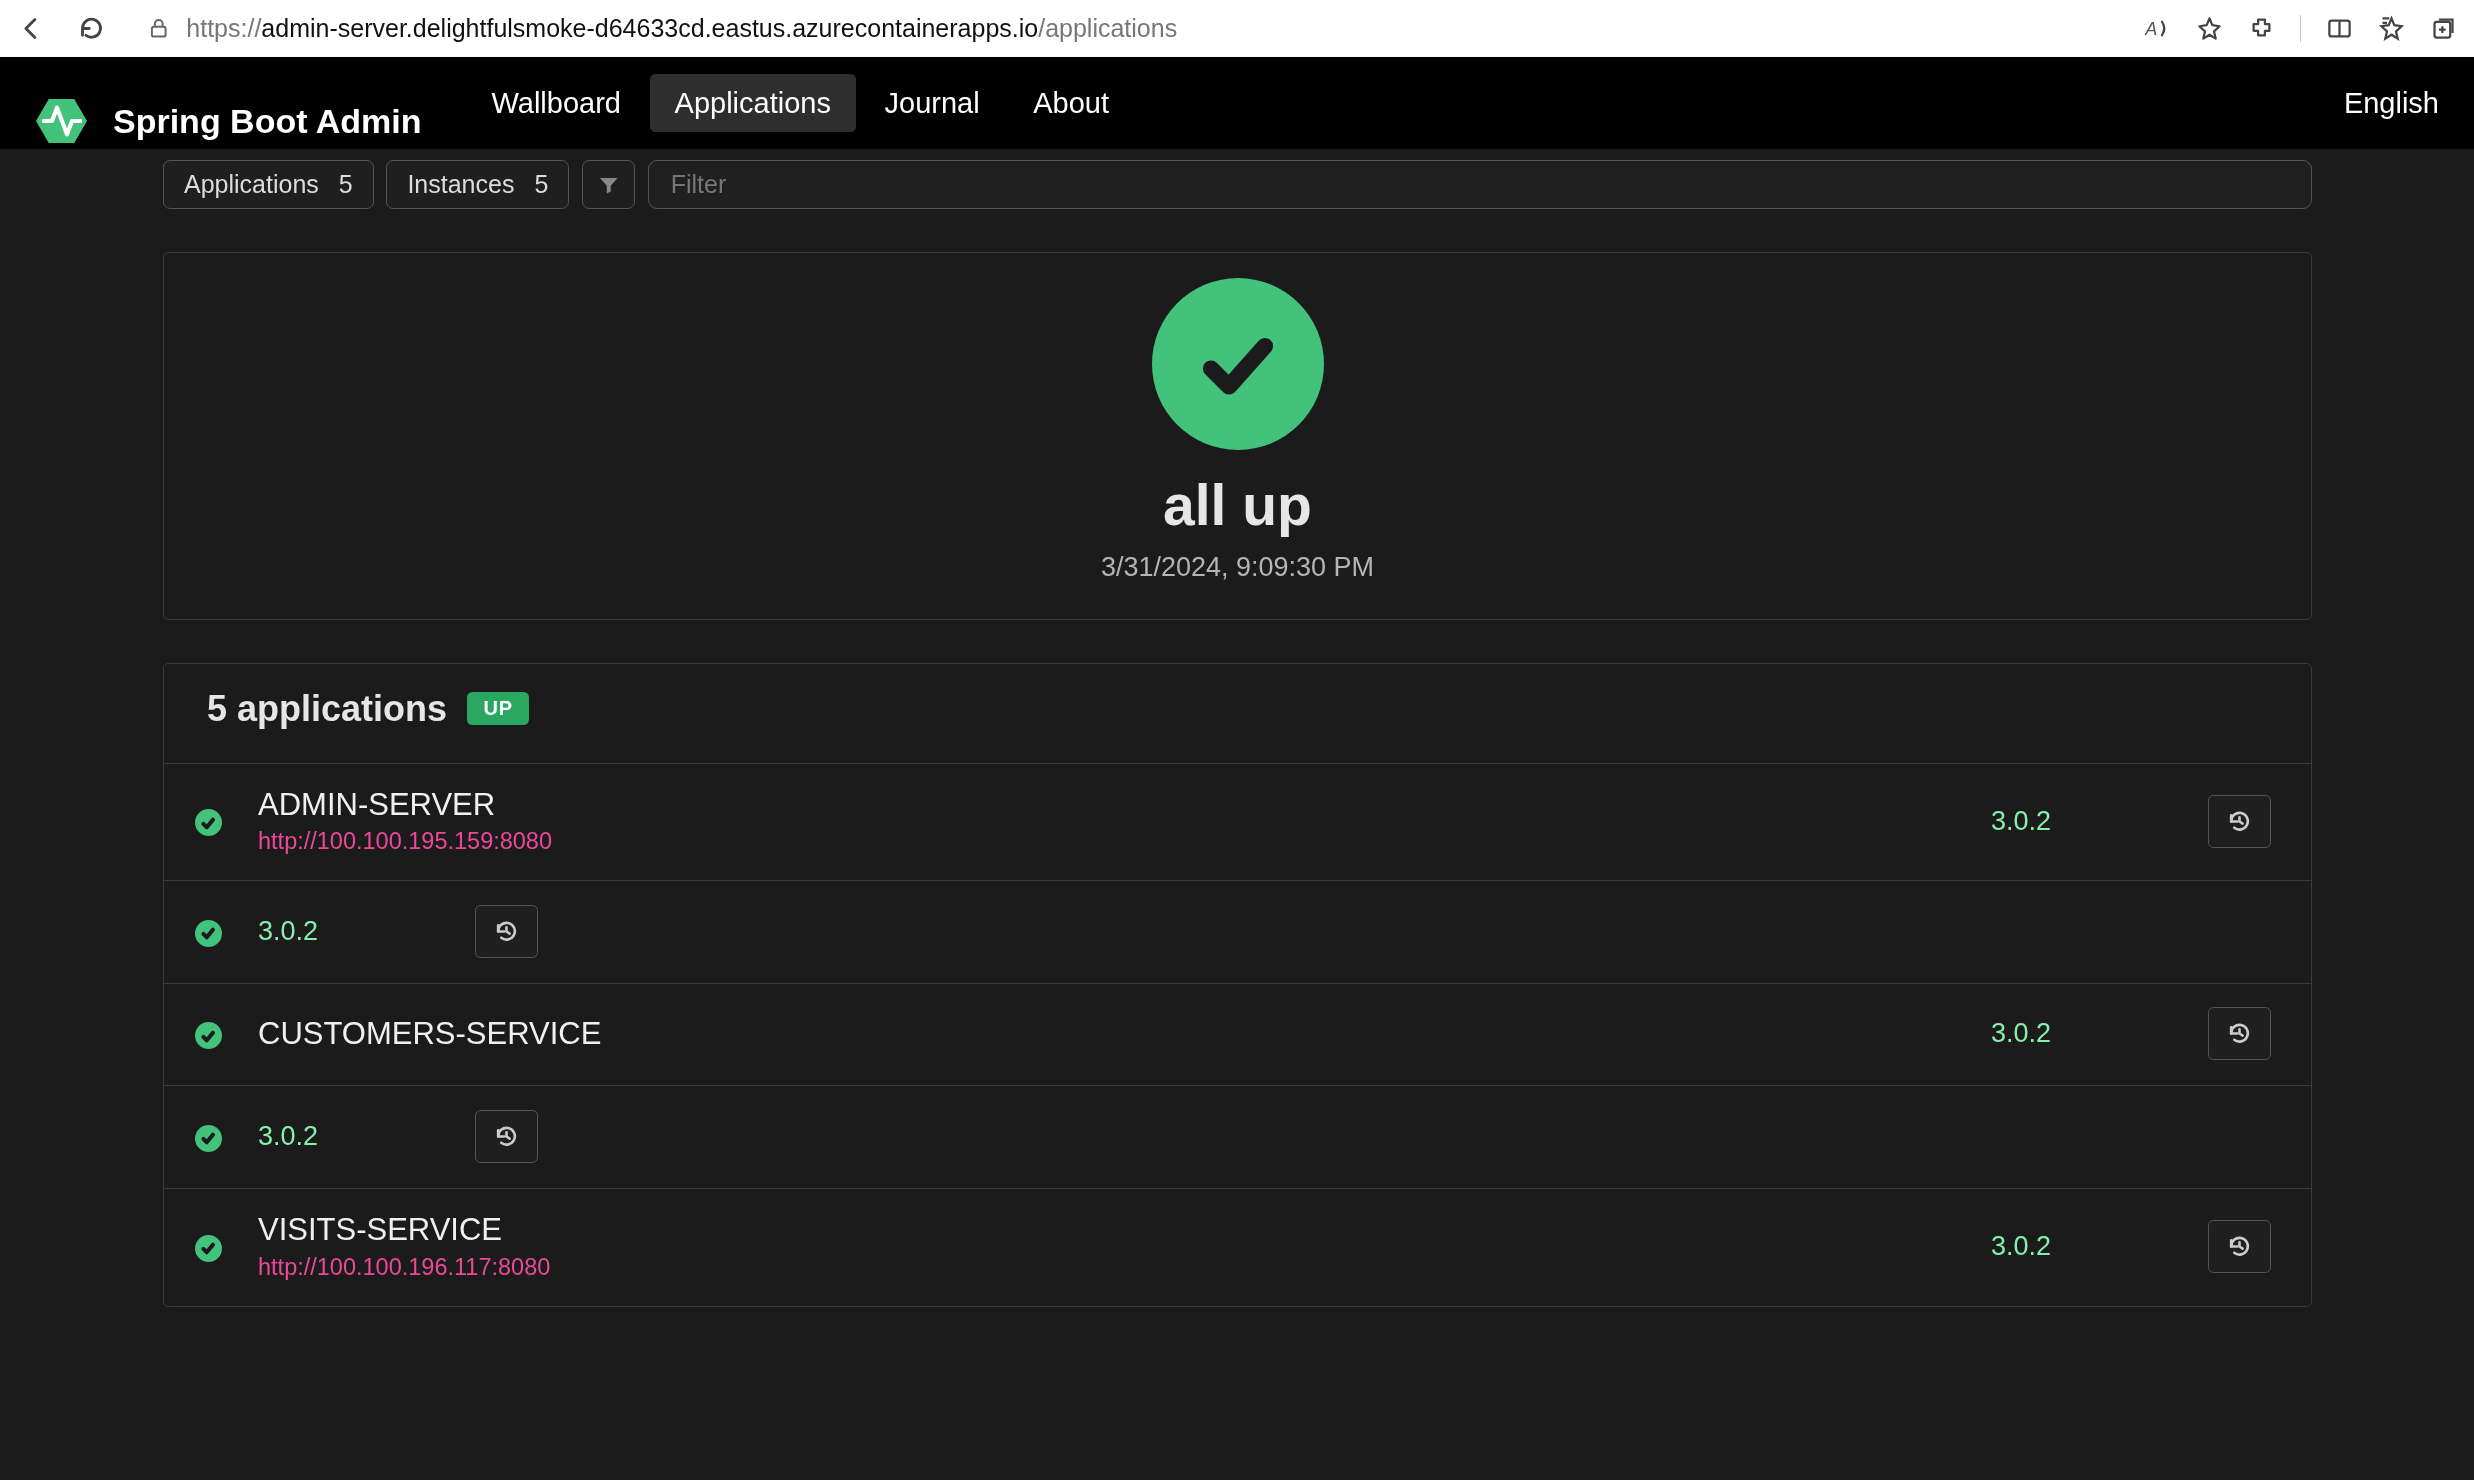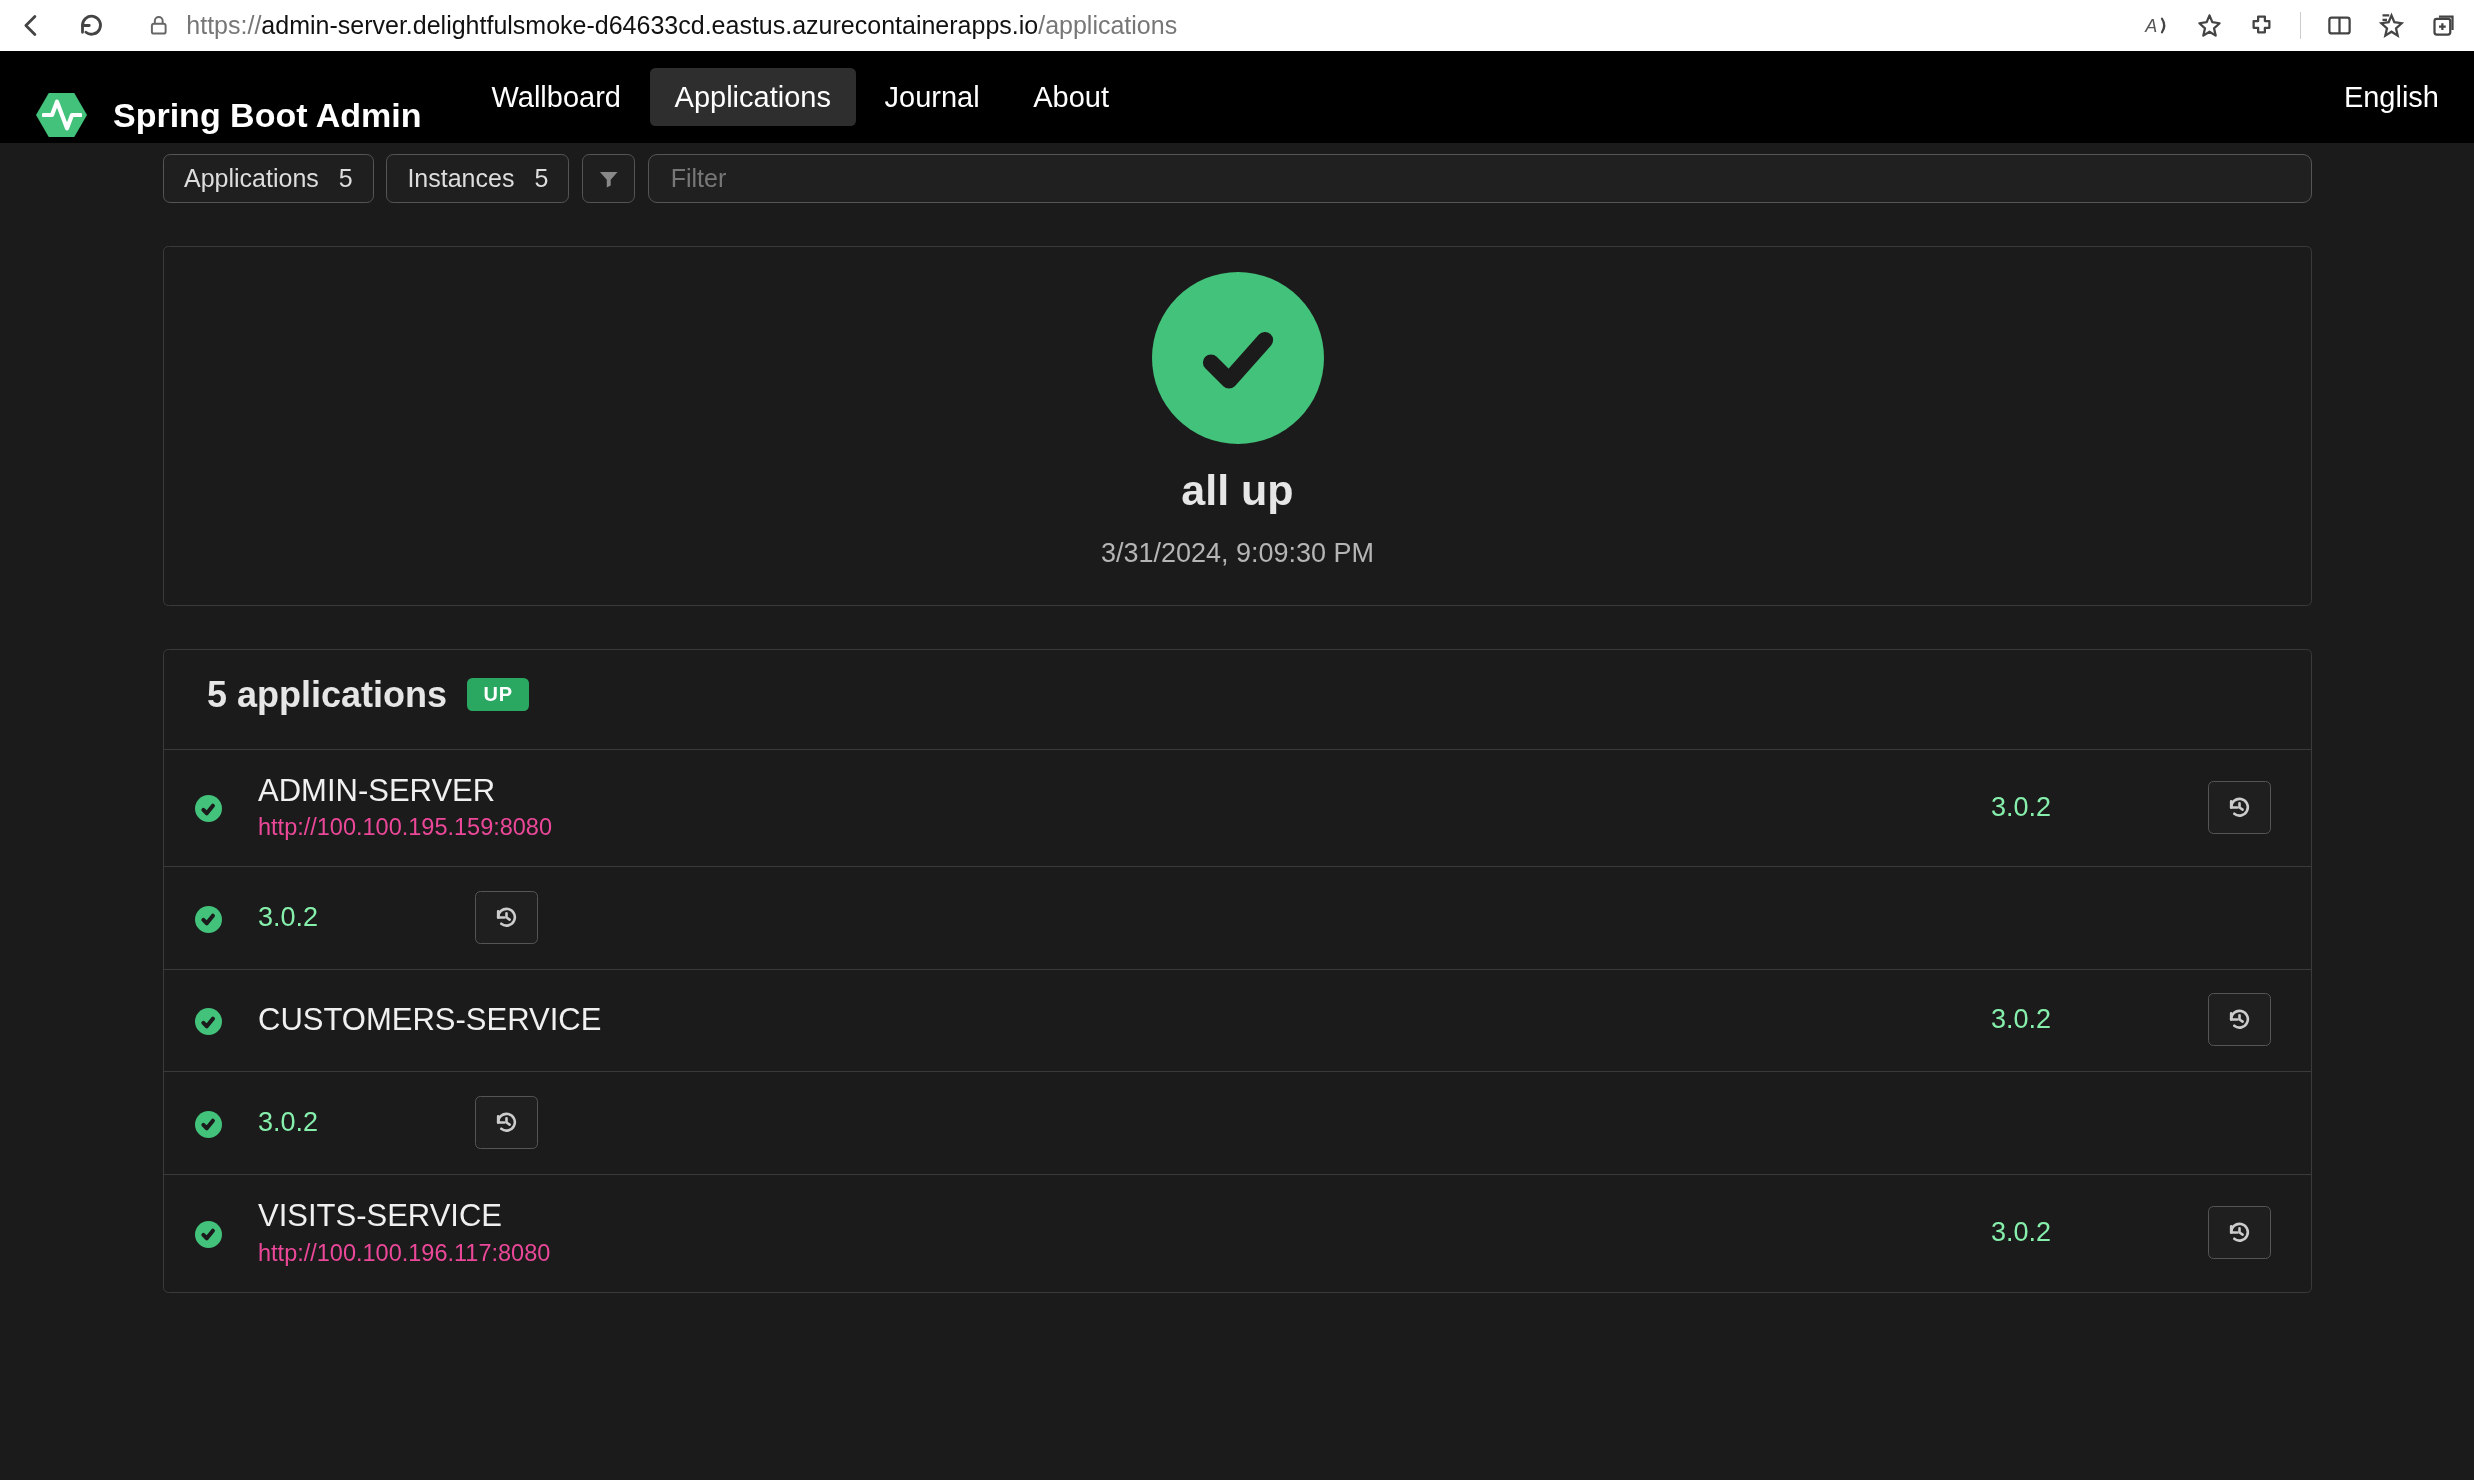--- a/index.html
+++ b/index.html
@@ -25,21 +25,21 @@
     background: var(--bg);
     font-family: "Segoe UI", Arial, sans-serif;
     color: var(--text);
     width: 2475px;
     height: 1481px;
     overflow: hidden;
   }
   
   .browserbar {
     background: var(--browserbar-bg);
-    height: 51px;
+    height: 57px;
     display: flex;
     align-items: center;
     padding: 0 18px;
     gap: 23.5px;
     color: var(--browserbar-text);
     font-size: 25px;
   }
   .bb-left { display:flex; align-items:center; gap:33px; }
   .bb-icon { width:27px; height:27px; color:#444; display:flex; align-items:center; justify-content:center; }
   .bb-icon svg { width:100%; height:100%; stroke:#444; fill:none; }
@@ -139,21 +139,21 @@
     flex-direction:column;
     align-items:center;
     margin-bottom: 43px;
   }
   .status-circle {
     width:172px; height:172px; border-radius:50%; background:var(--green);
     display:flex; align-items:center; justify-content:center;
     margin-bottom: 22px;
   }
   .status-circle svg { width:90px; height:90px; stroke:#1b1b1b; fill:none; stroke-width:18; stroke-linecap:round; stroke-linejoin:round; }
-  .status-title { font-size:43px; font-weight:700; margin-bottom:23px; }
+  .status-title { font-size:57px; font-weight:700; margin-bottom:14px; }
   .status-ts { font-size:27px; color:var(--text-muted); }
 
   .apps-card {
     border:0.9px solid var(--border);
     border-radius:5.4px;
   }
   .apps-head {
     display:flex; align-items:center; gap:20px;
     padding: 23.5px 43px 33px 43px;
     border-bottom:0.9px solid var(--border);

